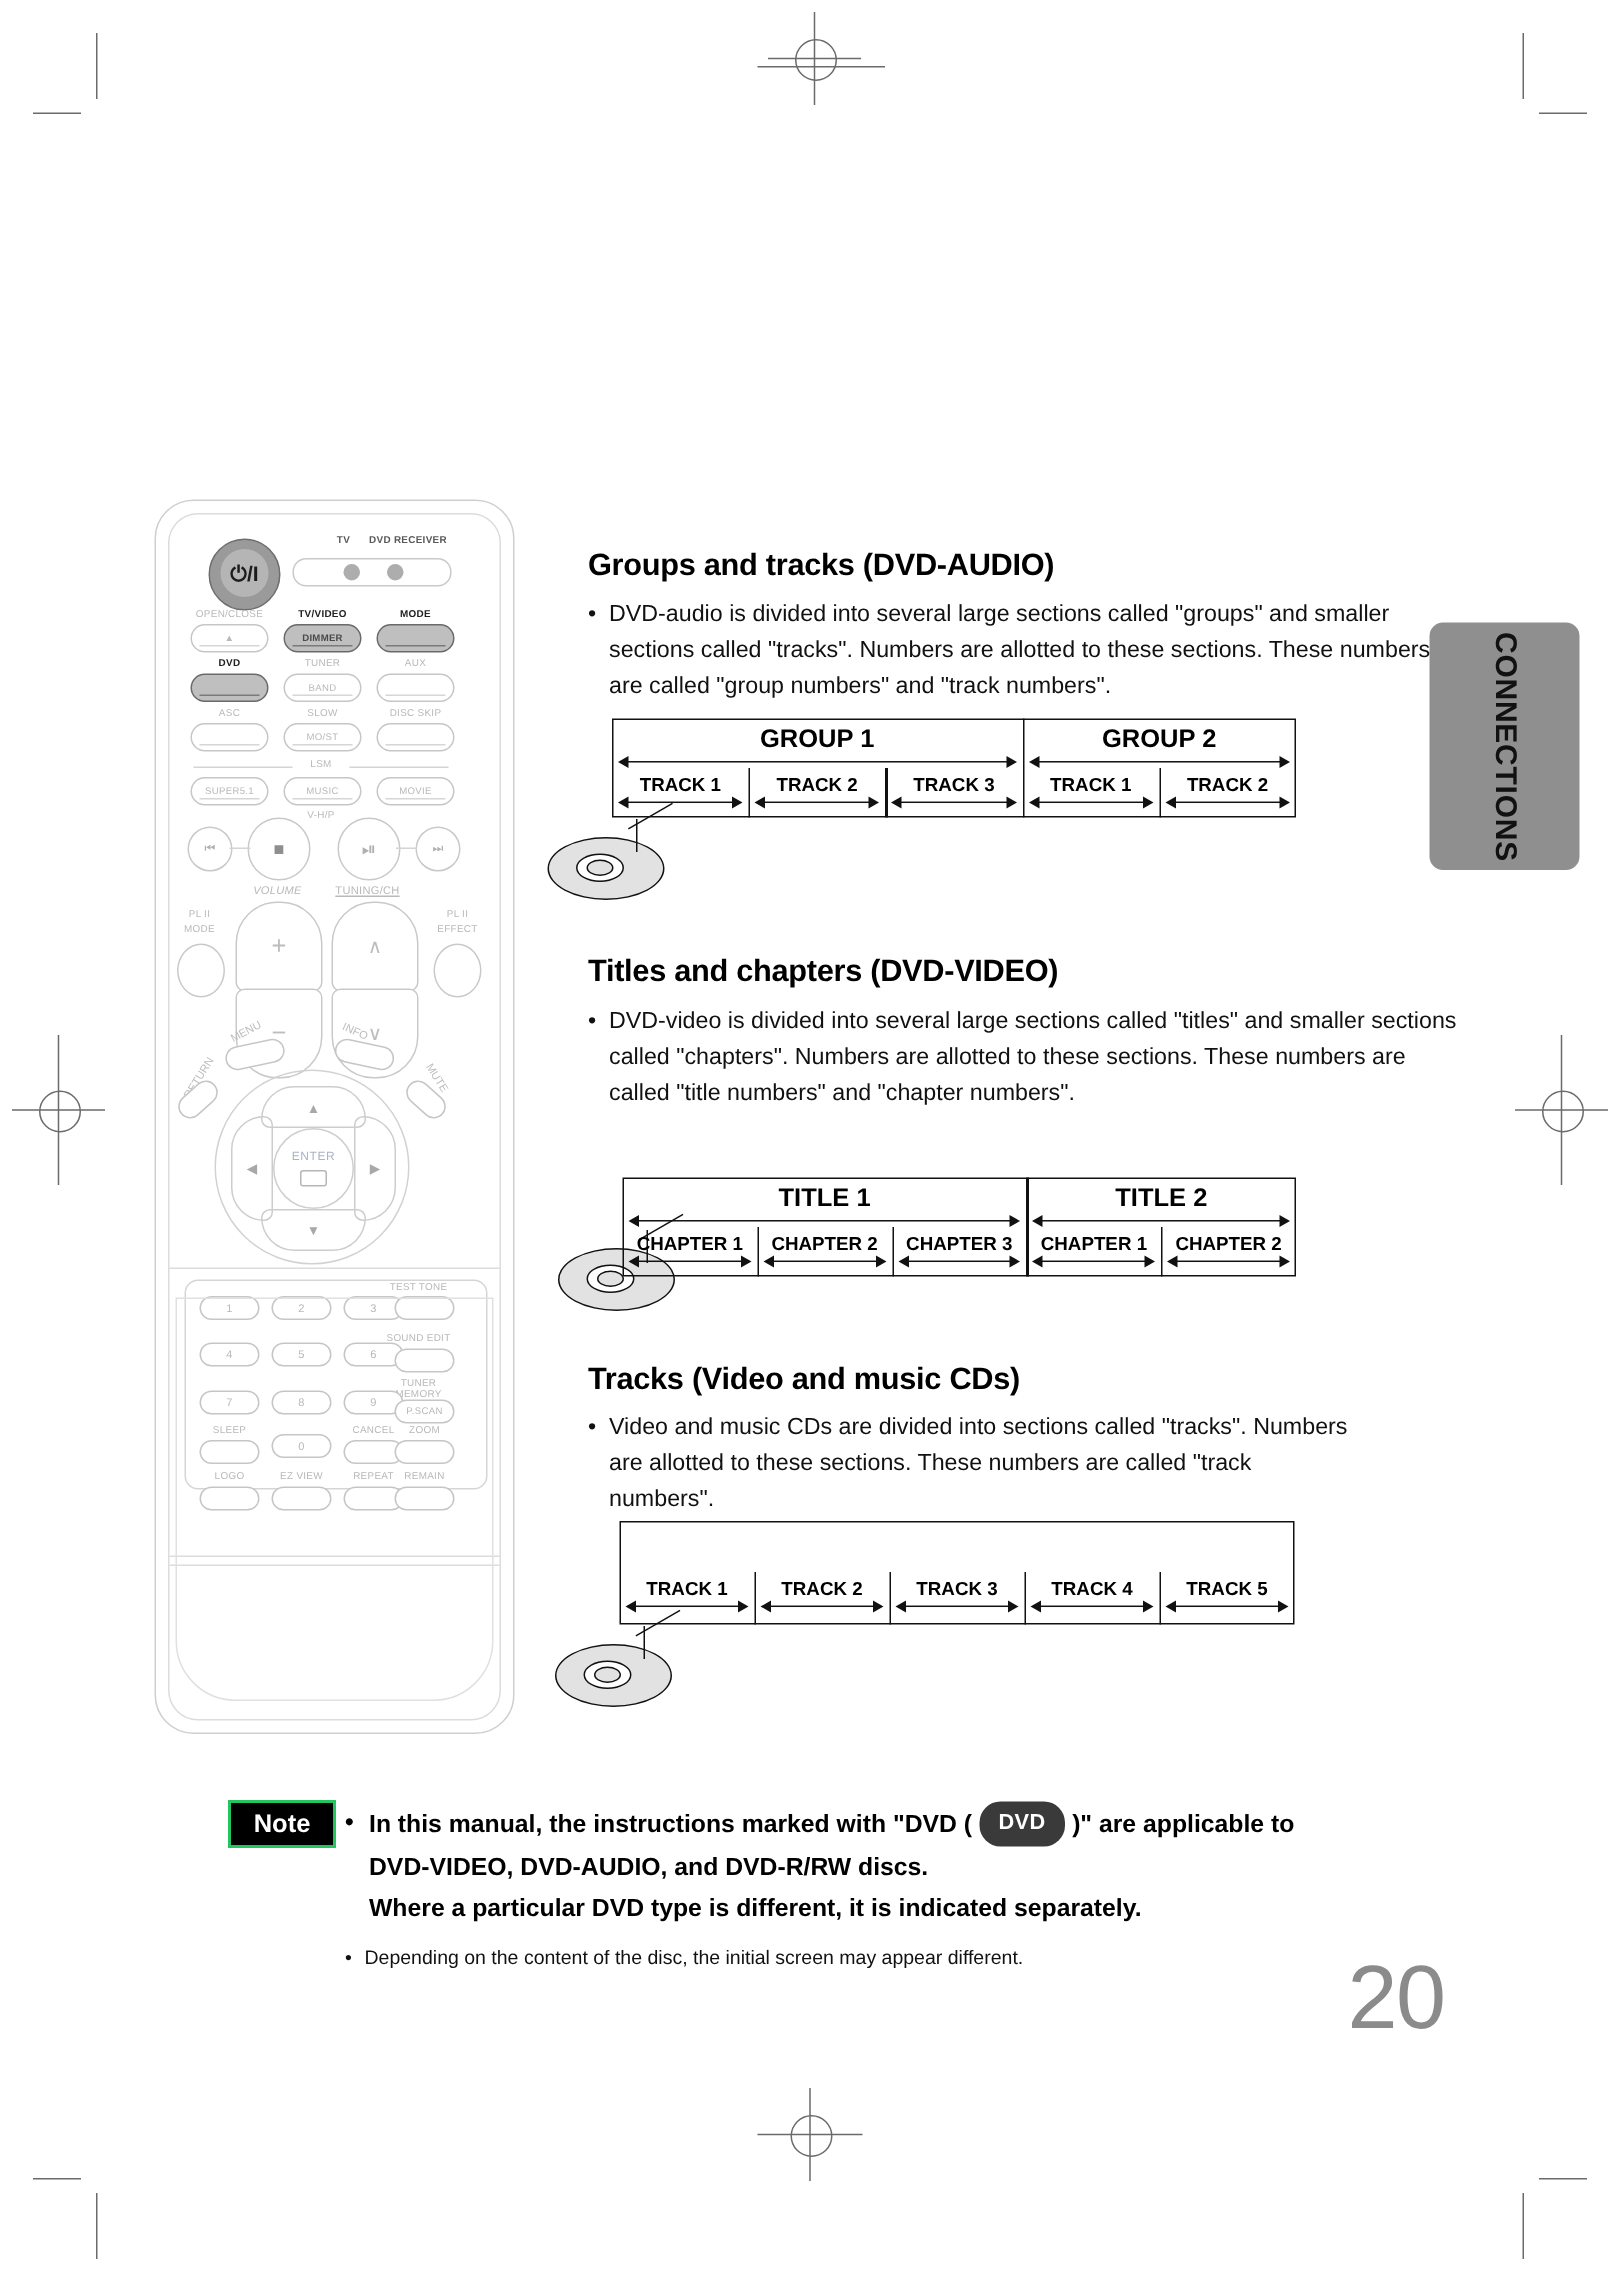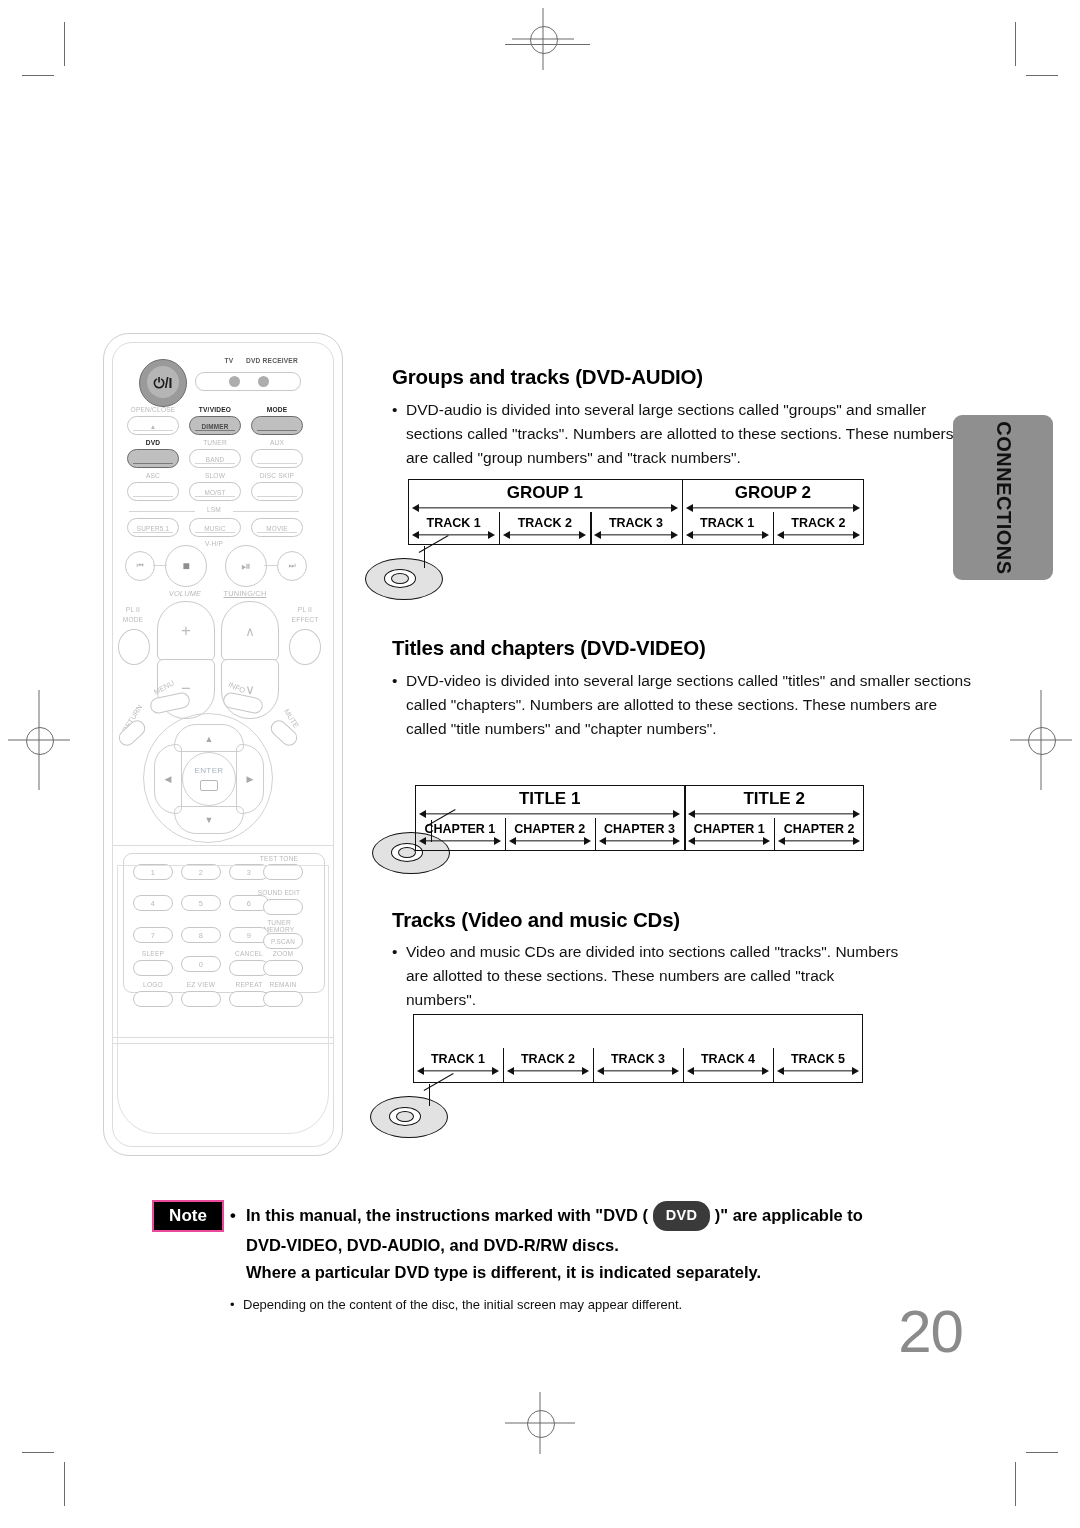--- a/index.html
+++ b/index.html
@@ -76,21 +76,21 @@
   .disc{position:absolute;}
   .disc .body{position:absolute;left:0;top:12px;width:76px;height:40px;border:1.5px solid #111;border-radius:50%;background:#e2e2e2;}
   .disc .hub{position:absolute;left:19px;top:23px;width:30px;height:17px;border:1.5px solid #111;border-radius:50%;background:#fff;}
   .disc .hub2{position:absolute;left:26px;top:27px;width:16px;height:9px;border:1.2px solid #111;border-radius:50%;background:#e2e2e2;}
   .lead{position:absolute;background:#111;}
 
   
   .notebox{position:absolute;left:152px;top:1200px;width:790px;}
   .notebadge{
     position:absolute;left:0;top:0;width:72px;height:32px;background:#000;
-    border:2px solid #ec4899;box-sizing:border-box;
+    border:2px solid #22c55e;box-sizing:border-box;
   }
   .notebadge span{
     position:absolute;left:50%;top:50%;transform:translate(-50%,-50%);
     color:#fff;font-size:17px;font-weight:bold;
   }
   .notemain{position:absolute;left:78px;top:2px;width:712px;font-size:16.5px;font-weight:bold;line-height:27px;color:#000;}
   .notemain .bul{position:absolute;left:0;top:0;}
   .notemain .t{display:block;margin-left:16px;}
   .dvdchip{
     display:inline-block;background:#3a3a3a;color:#fff;border-radius:50%/50%;

